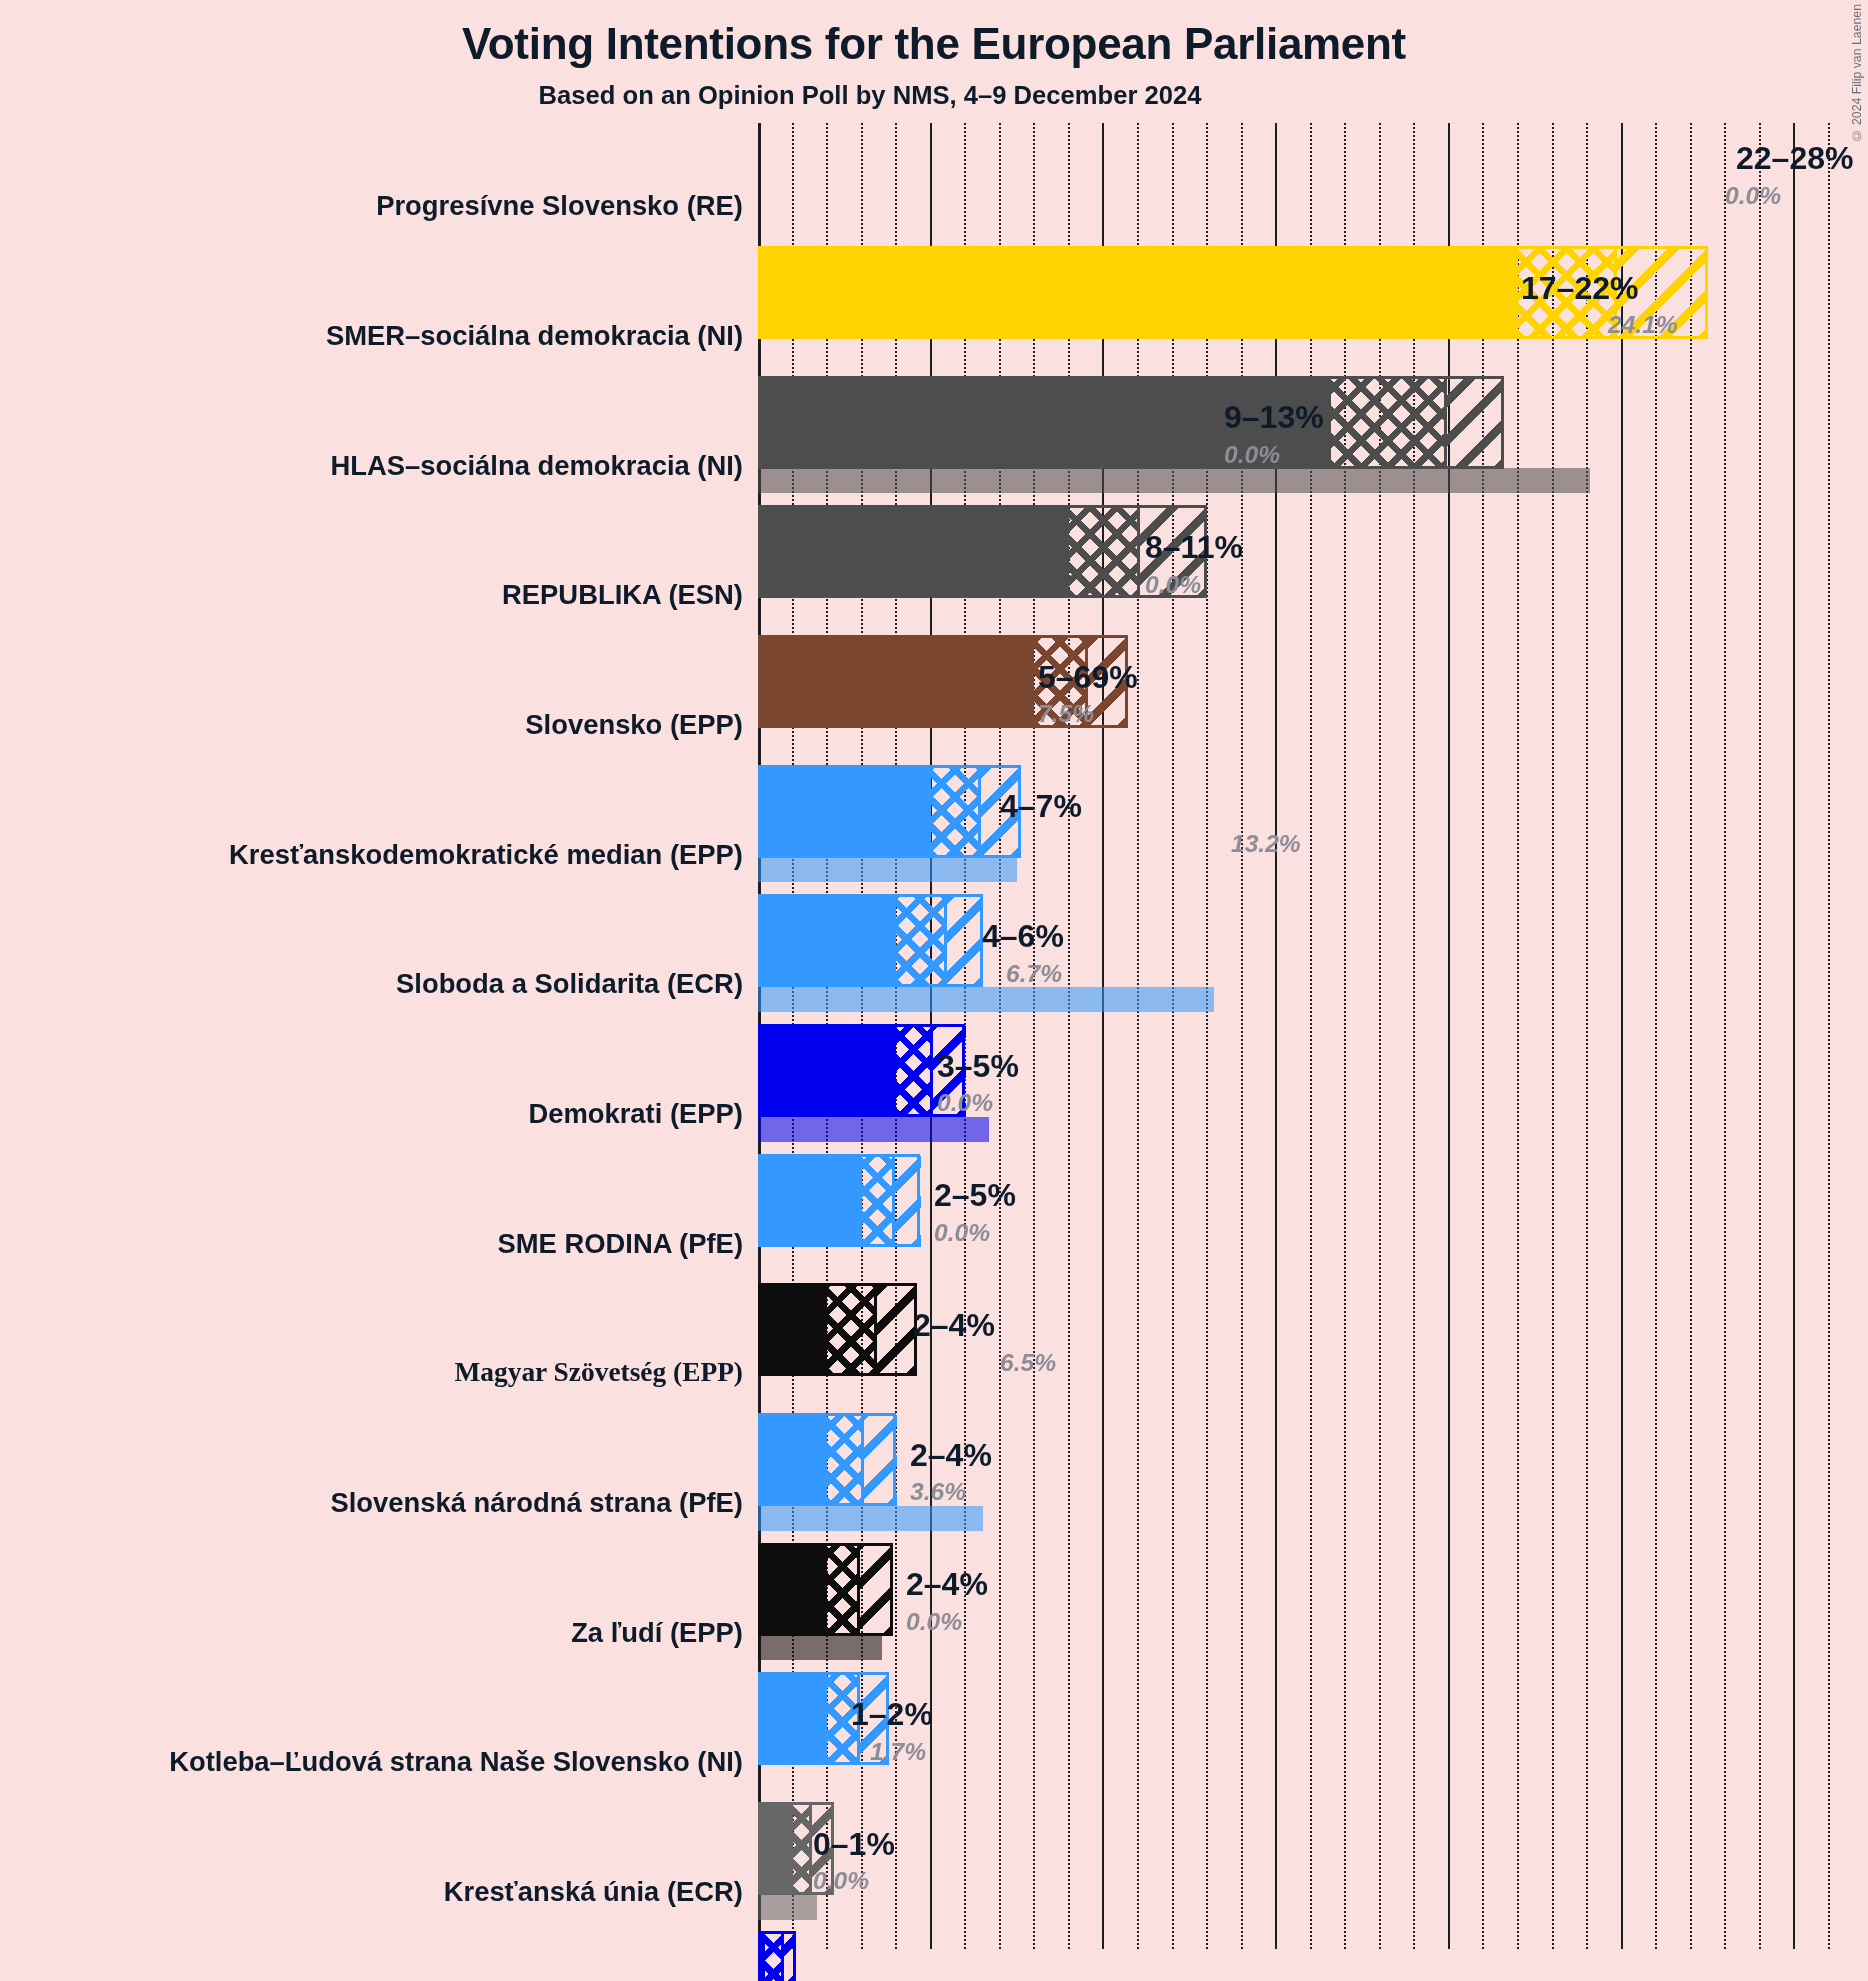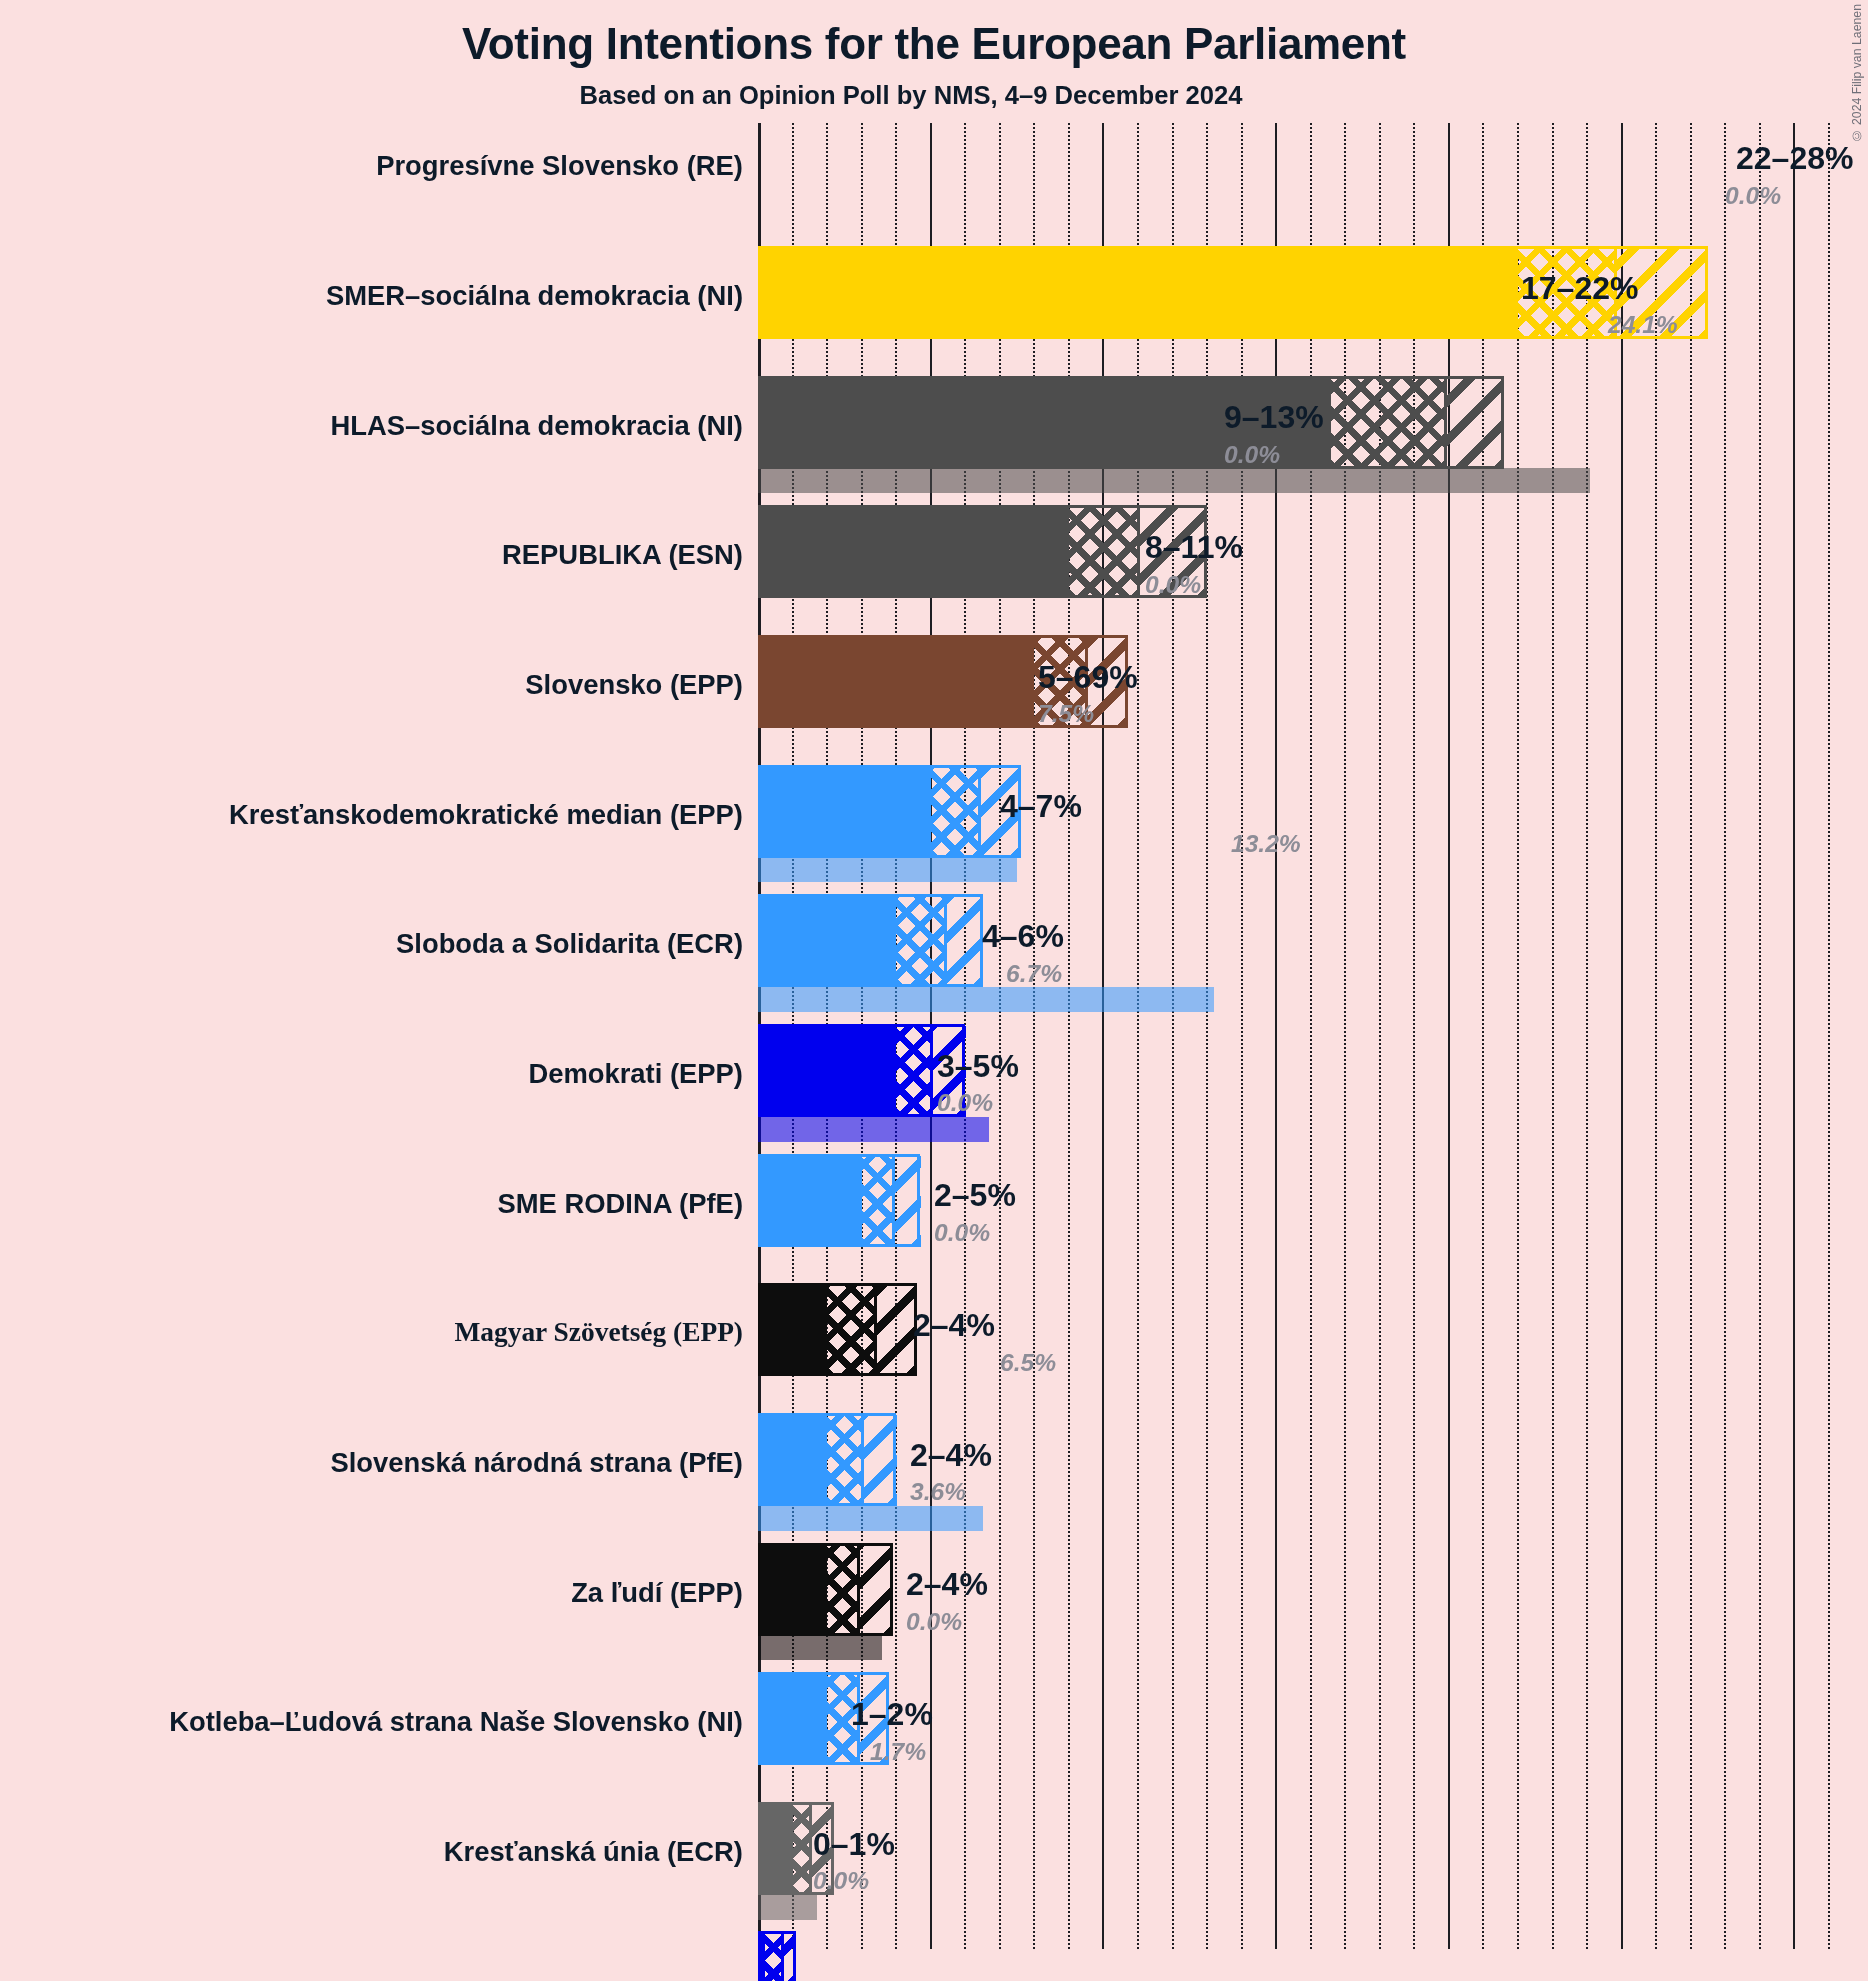--- a/index.html
+++ b/index.html
@@ -13,21 +13,21 @@
   }
   #chart-root{position:absolute;inset:0;}
 
   .title{
     position:absolute;top:19px;left:0;width:1868px;
     text-align:center;font-size:44px;font-weight:bold;
     letter-spacing:-0.3px;color:#0d1b2a;
   }
   .subtitle{
     position:absolute;top:81px;left:0;width:1740px;
-    text-align:center;font-size:25.6px;font-weight:600;color:#0d1b2a;padding-left:41px;
+    text-align:center;font-size:25.6px;font-weight:600;color:#0d1b2a;
   }
   .copyright{
     position:absolute;top:3.8px;right:3.8px;
     font-size:12.3px;color:#6f6f78;
     writing-mode:vertical-rl;
     transform:rotate(180deg);
     transform-origin:center;
     white-space:nowrap;
   }
 
@@ -45,20 +45,21 @@
   .axis-line{
     position:absolute;left:0;top:0;bottom:0;width:2.8px;background:#1d1d22;
   }
   .row-label{
     position:absolute;
     right:1122px;            
     text-align:right;
     font-size:27.4px;font-weight:bold;
     white-space:nowrap;
     color:#0d1b2a;
+    margin-top:40px;
   }
   .ci-bar{
     position:absolute;left:0;
     box-sizing:border-box;
   }
   .ci-solid{position:absolute;left:0;top:0;bottom:0;}
   .ci-lower{position:absolute;top:0;bottom:0;}
   .ci-upper{position:absolute;top:0;bottom:0;}
   .ci-frame{position:absolute;left:0;top:0;bottom:0;right:0;box-sizing:border-box;}
   .median-div{position:absolute;top:0;bottom:0;width:2.8px;}

